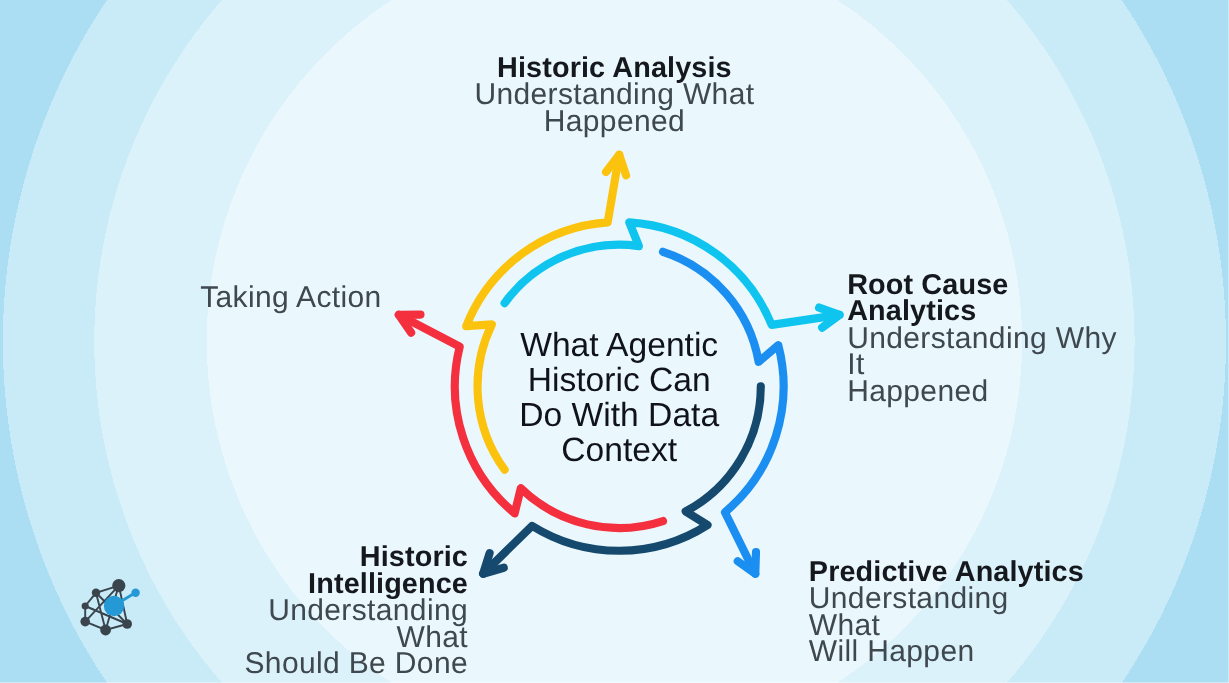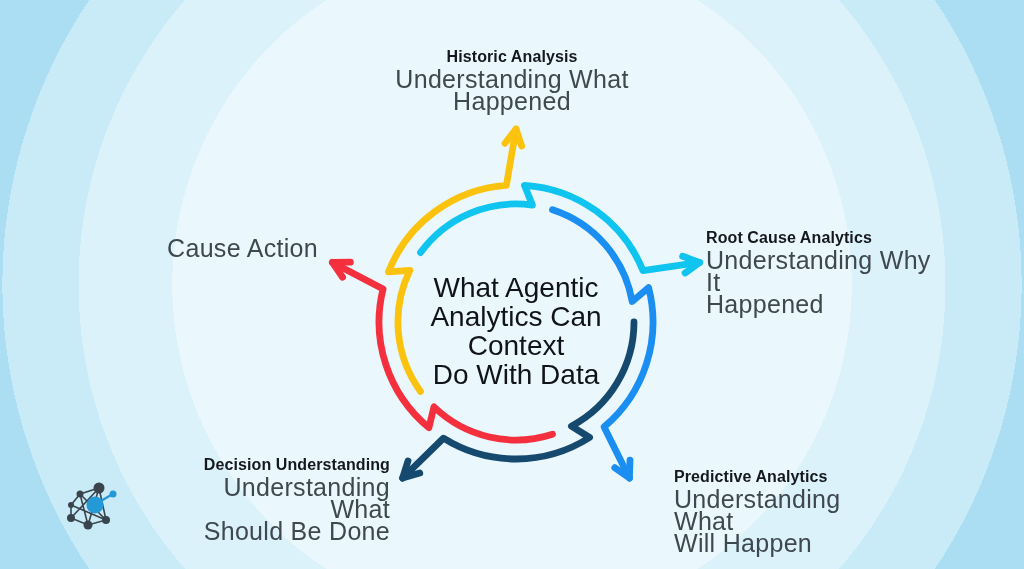--- a/index.html
+++ b/index.html
@@ -13,21 +13,21 @@
     background: radial-gradient(circle at 50% 50%,
       #eaf8fd 0 58%,
       #dcf2fa 58% 74%,
       #c9eaf7 74% 87%,
       #abdef2 87% 100%);
   }
   #ring-svg, #logo-svg { position: absolute; }
   #ring-svg { left: 0; top: 0; width: 1024px; height: 569px; }
   .label { position: absolute; line-height: 22px; }
   .label-title {
-    font-size: 16px;
+    font-size: 24px;
     font-weight: bold;
     color: #15181d;
     letter-spacing: 0.1px;
   }
   .label-sub {
     font-size: 25px;
     font-weight: 400;
     color: #3f474f;
     letter-spacing: 0.3px;
   }
@@ -83,23 +83,23 @@
       <circle class="logo-node" cx="26" cy="53" r="4.5" fill="#39444d"></circle>
       <circle class="logo-node" cx="44" cy="48" r="4" fill="#39444d"></circle>
       <line class="logo-accent-stroke" x1="39" y1="29" x2="49" y2="23" stroke-width="2.4" stroke="#2499d6"></line>
       <circle class="logo-accent" cx="33" cy="33" r="8.5" fill="#2499d6"></circle>
       <circle class="logo-accent" cx="51" cy="22" r="3.5" fill="#2499d6"></circle>
     </g>
   </svg>
 
   <div id="center-title">
     <div>What Agentic</div>
-    <div>Analytics Can</div>
+    <div>Historic Can</div>
+    <div>Do With Data</div>
     <div>Context</div>
-    <div>Do With Data</div>
   </div>
 
   <div id="label-historic" class="label align-c">
     <div class="label-title">Historic Analysis</div>
     <div class="label-sub">
       <div>Understanding What</div>
       <div>Happened</div>
     </div>
   </div>
 
@@ -113,26 +113,26 @@
 
   <div id="label-predictive" class="label align-l">
     <div class="label-title">Predictive Analytics</div>
     <div class="label-sub">
       <div>Understanding What</div>
       <div>Will Happen</div>
     </div>
   </div>
 
   <div id="label-decision-intelligence" class="label align-r">
-    <div class="label-title">Decision Understanding</div>
+    <div class="label-title">Historic Intelligence</div>
     <div class="label-sub">
       <div>Understanding What</div>
       <div>Should Be Done</div>
     </div>
   </div>
 
   <div id="label-decision-execution" class="label align-r">
     <div class="label-sub">
-      <div>Cause Action</div>
+      <div>Taking Action</div>
     </div>
   </div>
 
 </div>
 
 </body></html>

